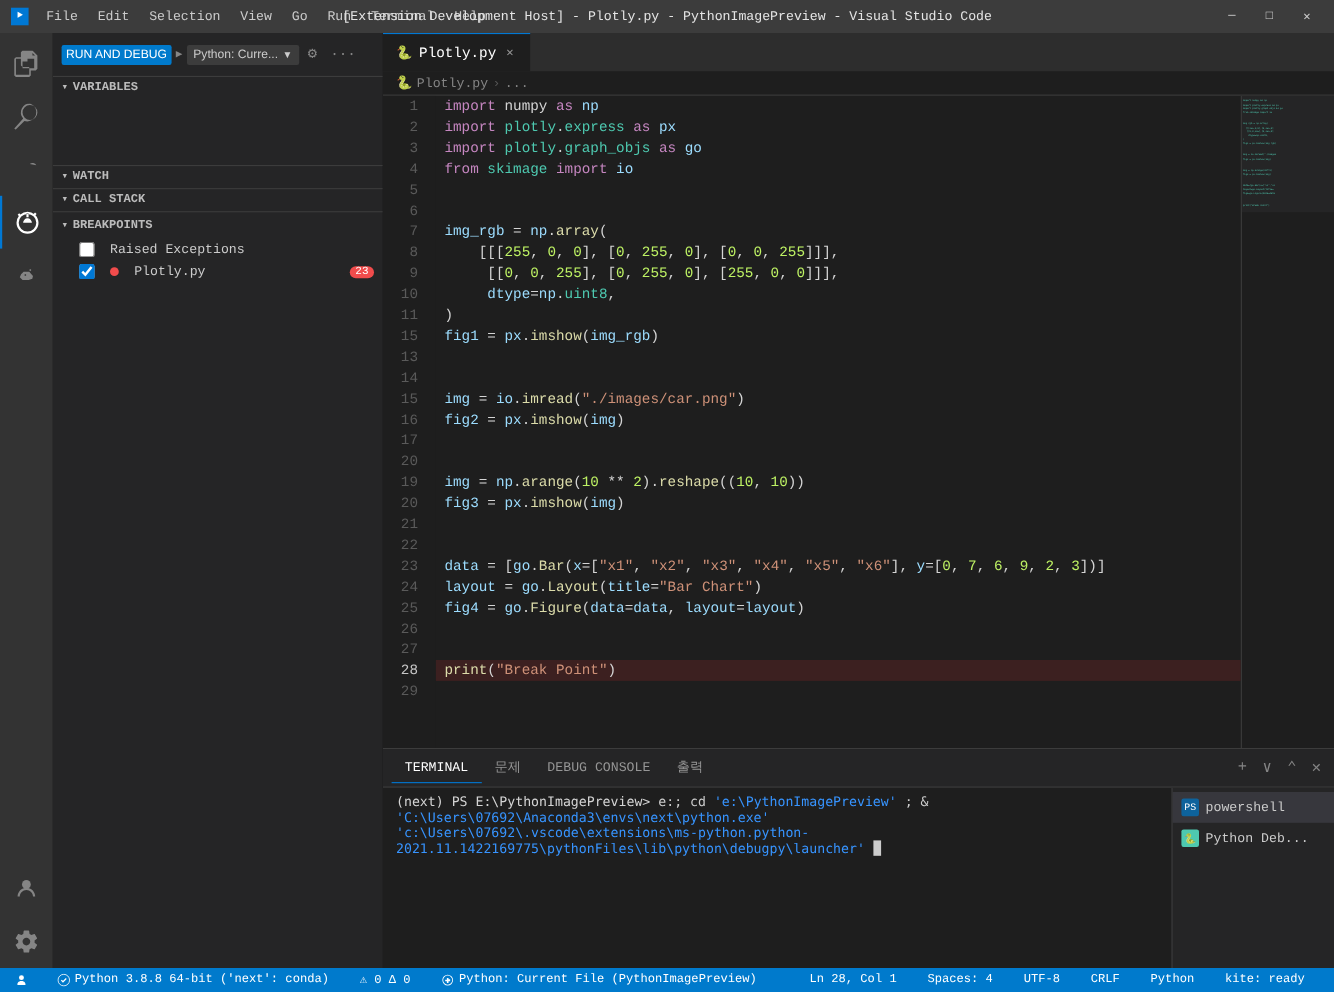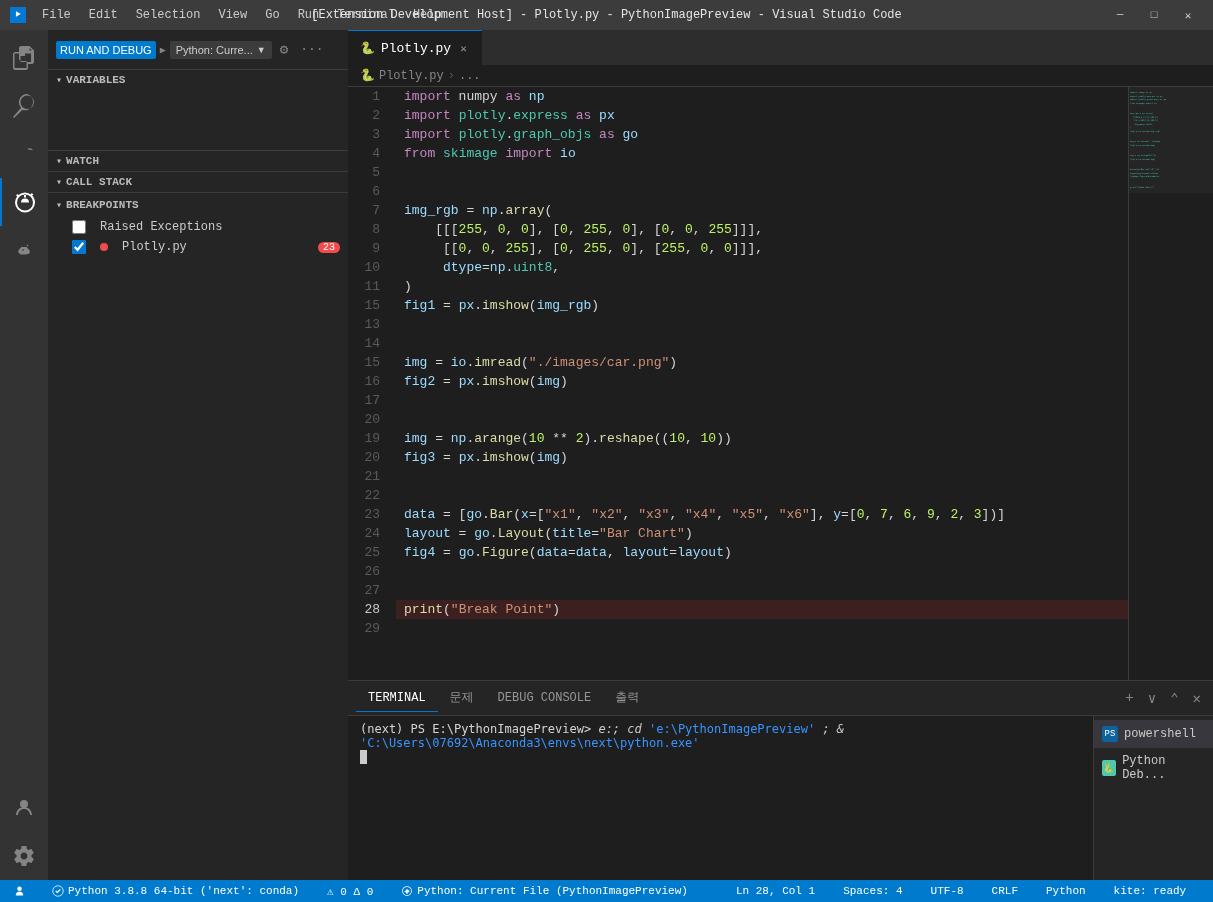--- a/index.html
+++ b/index.html
@@ -403,33 +403,33 @@
       padding: 2px 4px;
     }
     .terminal-content {
       flex: 1;
       padding: 6px 12px;
       overflow: auto;
       font-family: 'Consolas', monospace;
       font-size: 12px;
     }
     .terminal-prompt { color: #d4d4d4; }
-    .terminal-cmd { color: #cccccc; font-style: italic; }
+    .terminal-cmd { color: #cccccc; }
     .terminal-link { color: #3794ff; }
     .terminal-cursor {
       display: inline-block;
       width: 7px;
       height: 14px;
       background: #cccccc;
       vertical-align: text-bottom;
     }
 
     
     .terminal-side {
-      width: 120px;
+      width: 148px;
       background: #252526;
       border-left: 1px solid #3c3c3c;
       padding: 4px 0;
       flex-shrink: 0;
     }
     .term-side-item {
       padding: 6px 8px;
       font-size: 12px;
       color: #cccccc;
       cursor: pointer;
@@ -808,20 +808,21 @@
         <div style="display:flex;flex:1;overflow:hidden;">
           <div class="terminal-content">
             <div>
               <span class="terminal-prompt">(next) PS E:\PythonImagePreview&gt;</span>
               <span class="terminal-cmd"> e:; cd </span>
               <span class="terminal-link">'e:\PythonImagePreview'</span>
               <span class="terminal-cmd">; &amp; </span>
               <span class="terminal-link">'C:\Users\07692\Anaconda3\envs\next\python.exe'</span>
             </div>
             <div>
+              <span class="terminal-link">'c:\Users\07692\.vscode\extensions\ms-python.python-2021.11.1422169775\pythonFiles\lib\python\debugpy\launcher'</span>
               <span class="terminal-cursor"></span>
             </div>
           </div>
 
           <div class="terminal-side">
             <div class="term-side-item active">
               <div class="term-side-icon">PS</div>
               <span>powershell</span>
             </div>
             <div class="term-side-item">

